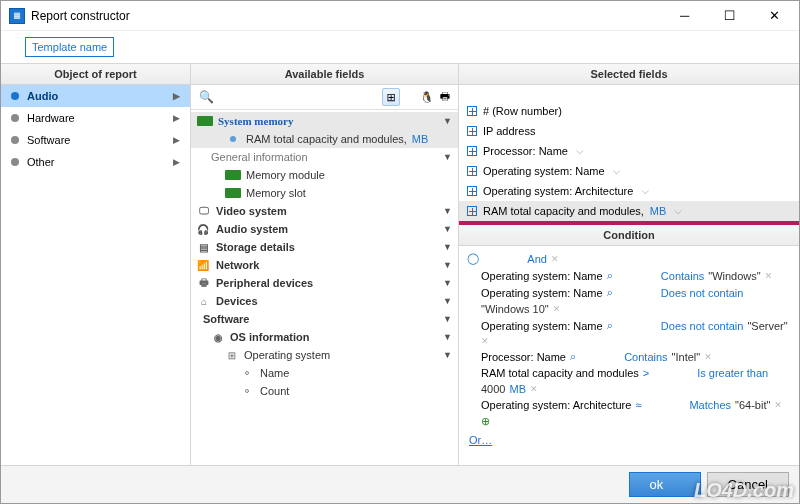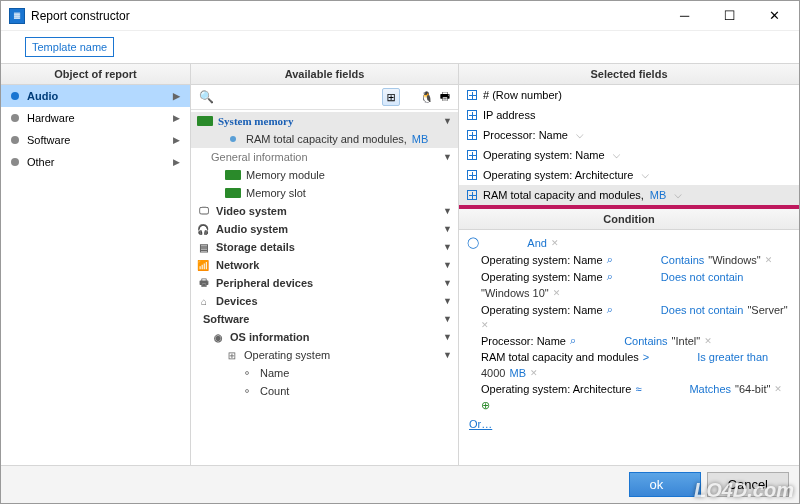--- a/index.html
+++ b/index.html
@@ -207,21 +207,21 @@
           <div class="tree-row tree-leaf deep">
               <span class="tiny-circle"></span>
               <span>Count</span>
             </div>
         </div>
       </div>
     </div>
 
     <div class="col col3">
       <div class="col-header">Selected fields</div>
-      <div class="col-body" style="flex:0 0 auto; max-height:165px;" id="sel-list">
+      <div class="col-body" style="flex:0 0 auto; max-height:165px;margin-top:16px;" id="sel-list">
           <div class="sel-item">
             <span class="handle"></span>
             <span># (Row number)</span>
           </div>
           <div class="sel-item">
             <span class="handle"></span>
             <span>IP address</span>
           </div>
           <div class="sel-item">
             <span class="handle"></span>

